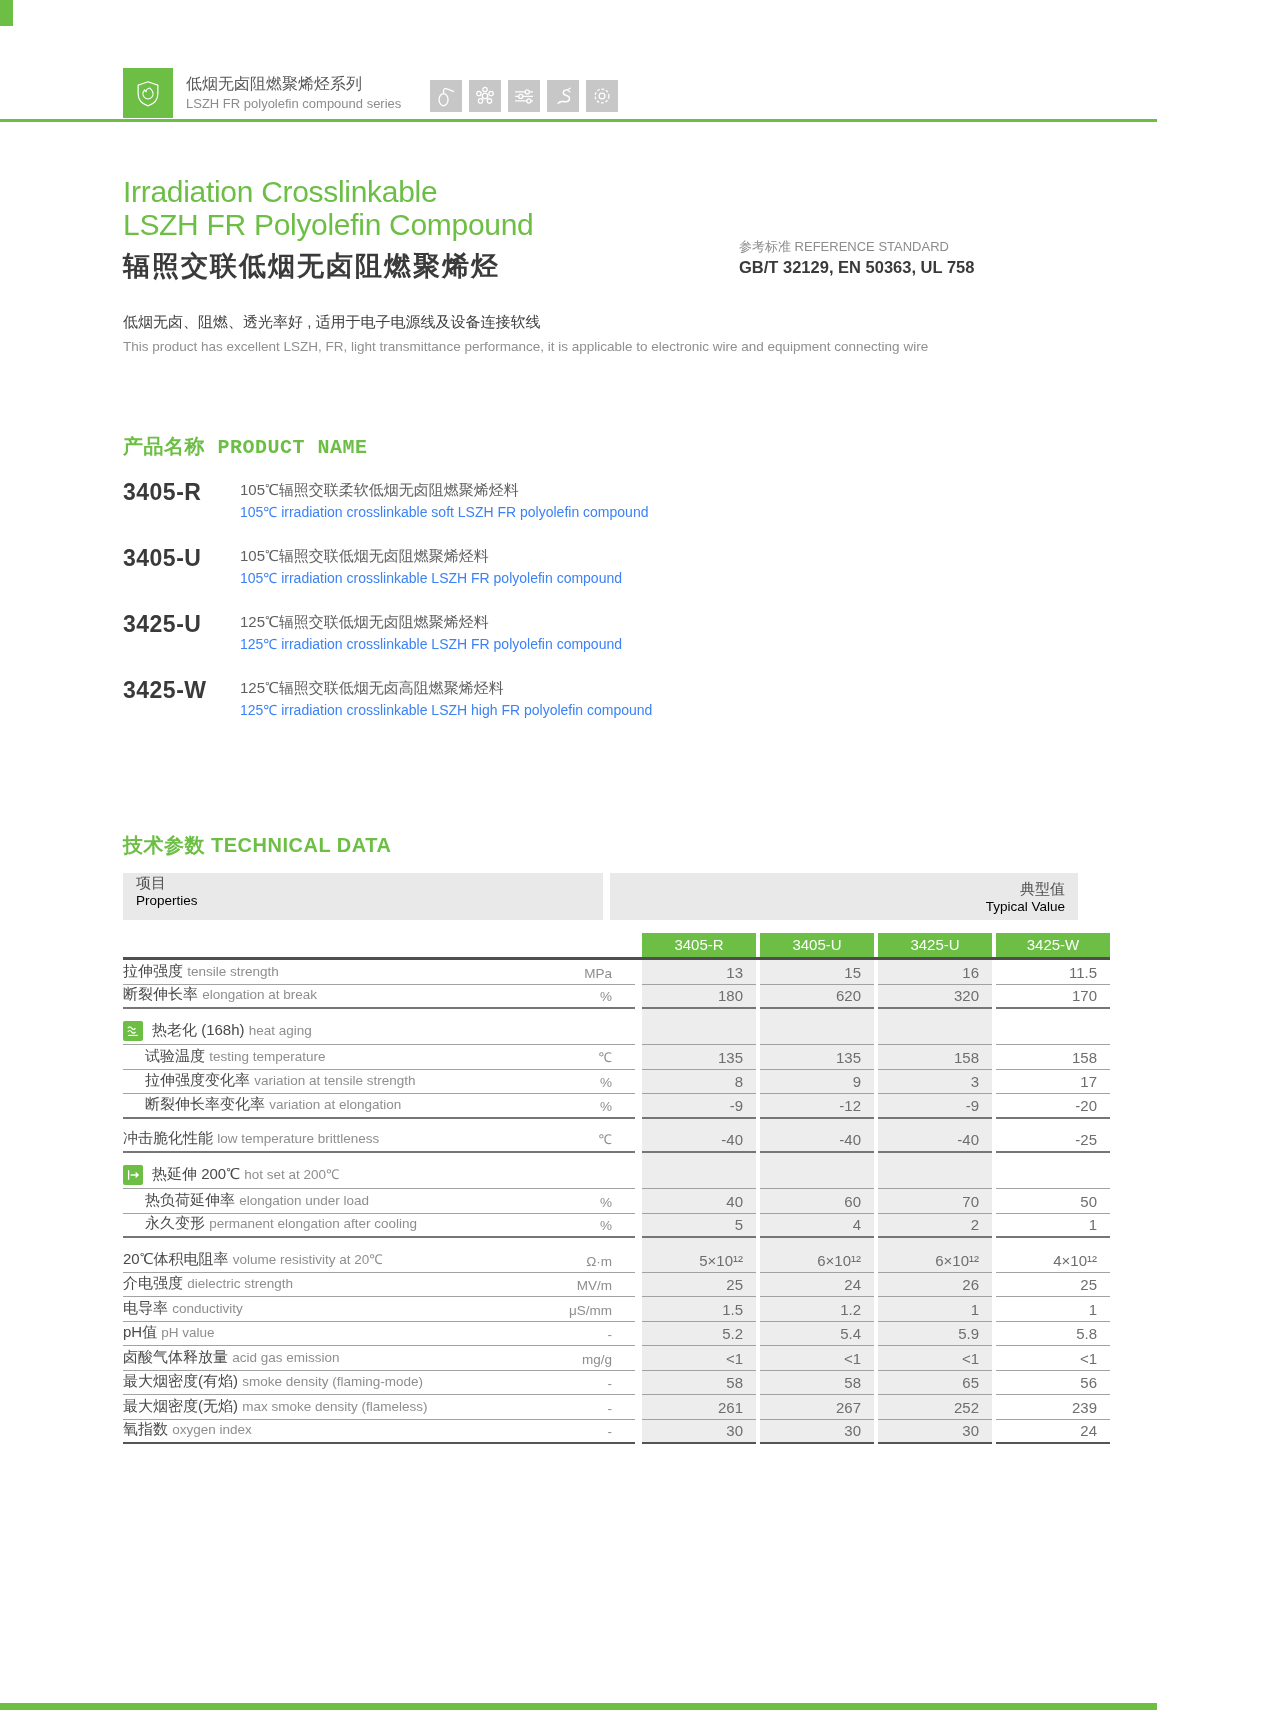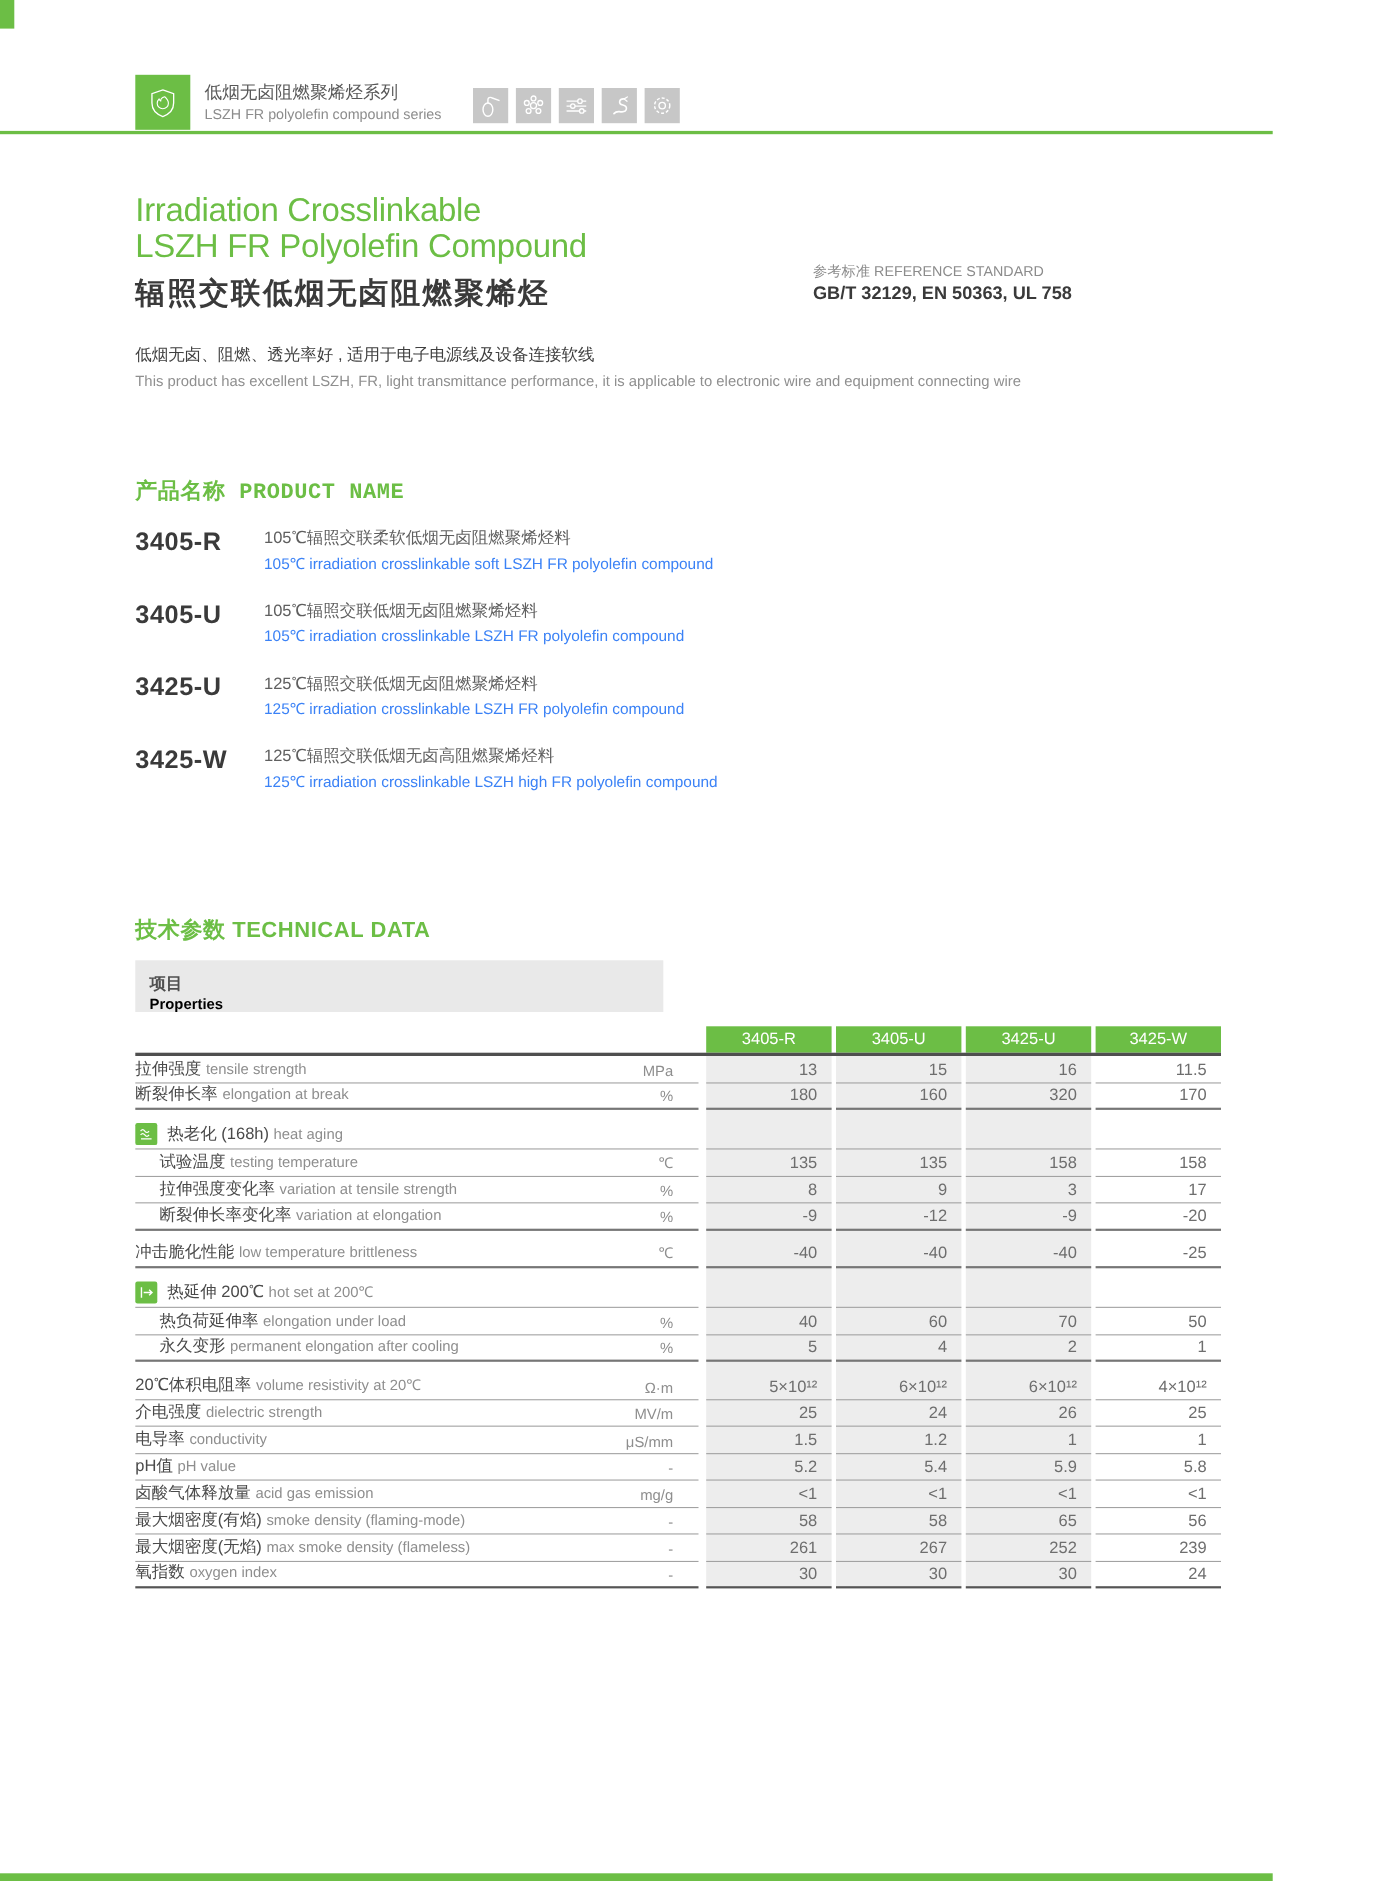--- a/index.html
+++ b/index.html
@@ -34,21 +34,21 @@
   #product-list{left:123px;top:478px;width:800px;}
   .product-row{display:flex;margin-bottom:21px;}
   .pcode{width:117px;font-size:23px;font-weight:bold;color:#3a3a3a;padding-top:1px;letter-spacing:0.5px;}
   .pdesc-zh{font-size:15px;line-height:23px;color:#5f5f5f;}
   .pdesc-en{font-size:14px;line-height:22px;color:#3b82f6;}
 
   
   #tech-title{left:123px;top:832px;font-size:20px;font-weight:600;color:#6cbe45;letter-spacing:0.5px;}
   #table-wrap{left:123px;top:873px;width:987px;}
   .banner{display:flex;height:47px;}
-  #banner-left{width:480px;background:#e9e9e9;box-sizing:border-box;padding:12px 0 0 13px;font-weight:bold;}
+  #banner-left{width:480px;background:#e9e9e9;box-sizing:border-box;padding:0 0 0 13px;}
   #banner-gap{width:7px;}
   #banner-right{width:468px;background:#e9e9e9;box-sizing:border-box;padding:6px 13px 0 0;text-align:right;}
   .b-zh{font-size:15px;color:#4f4f4f;line-height:19px;}
   .b-en{font-size:13.5px;color:#000000;line-height:18px;}
 
   #col-heads{position:relative;height:24px;margin-top:13px;}
   .chead{position:absolute;top:0;height:24px;width:114px;background:#6cbe45;color:#fff;font-size:15px;line-height:24px;text-align:center;}
 
   #table-body{position:relative;border-top:3px solid #4f4f4f;}
   .band{position:absolute;top:0;bottom:0;width:114px;background:#ededed;}
@@ -165,20 +165,24 @@
     </div>
 
   <div class="abs" id="tech-title">技术参数 TECHNICAL DATA</div>
   <div class="abs" id="table-wrap">
     <div class="banner">
       <div id="banner-left">
         <div class="b-zh">项目</div>
         <div class="b-en">Properties</div>
       </div>
       <div id="banner-gap"></div>
+      <div id="banner-right">
+        <div class="b-zh">典型值</div>
+        <div class="b-en">Typical Value</div>
+      </div>
     </div>
     <div id="col-heads">
         <div class="chead" style="left: 519px;">3405-R</div>
         <div class="chead" style="left: 637px;">3405-U</div>
         <div class="chead" style="left: 755px;">3425-U</div>
         <div class="chead" style="left: 873px;">3425-W</div>
       </div>
     <div id="table-body">
         <div class="band" style="left: 519px;"></div>
         <div class="band" style="left: 637px;"></div>
@@ -192,21 +196,21 @@
           <div class="vcell bcell gn">15</div>
           <div class="vcell bcell gn">16</div>
           <div class="vcell bcell gn">11.5</div>
         </div>
         <div class="trow dark">
           <div class="lcell bcell">
             <div class="lbl"><span class="lz">断裂伸长率 </span><span class="le">elongation at break</span></div>
             <span class="unit">%</span>
           </div>
           <div class="vcell bcell g1">180</div>
-          <div class="vcell bcell gn">160</div>
+          <div class="vcell bcell gn">620</div>
           <div class="vcell bcell gn">320</div>
           <div class="vcell bcell gn">170</div>
         </div>
         <div class="tspacer"></div>
         <div class="trow group">
           <div class="lcell bcell">
             <div class="lbl"><span class="gicon">
                 <svg width="16" height="16" viewBox="0 0 20 20">
                   <path d="M3.5 6.5 c1.6 -2.2 3.2 -2.2 4.8 0 c1.6 2.2 3.2 2.2 4.8 0" fill="none" stroke="#fff" stroke-width="1.4"></path>
                   <path d="M3.5 11 c1.6 -2.2 3.2 -2.2 4.8 0 c1.6 2.2 3.2 2.2 4.8 0" fill="none" stroke="#fff" stroke-width="1.4"></path>

